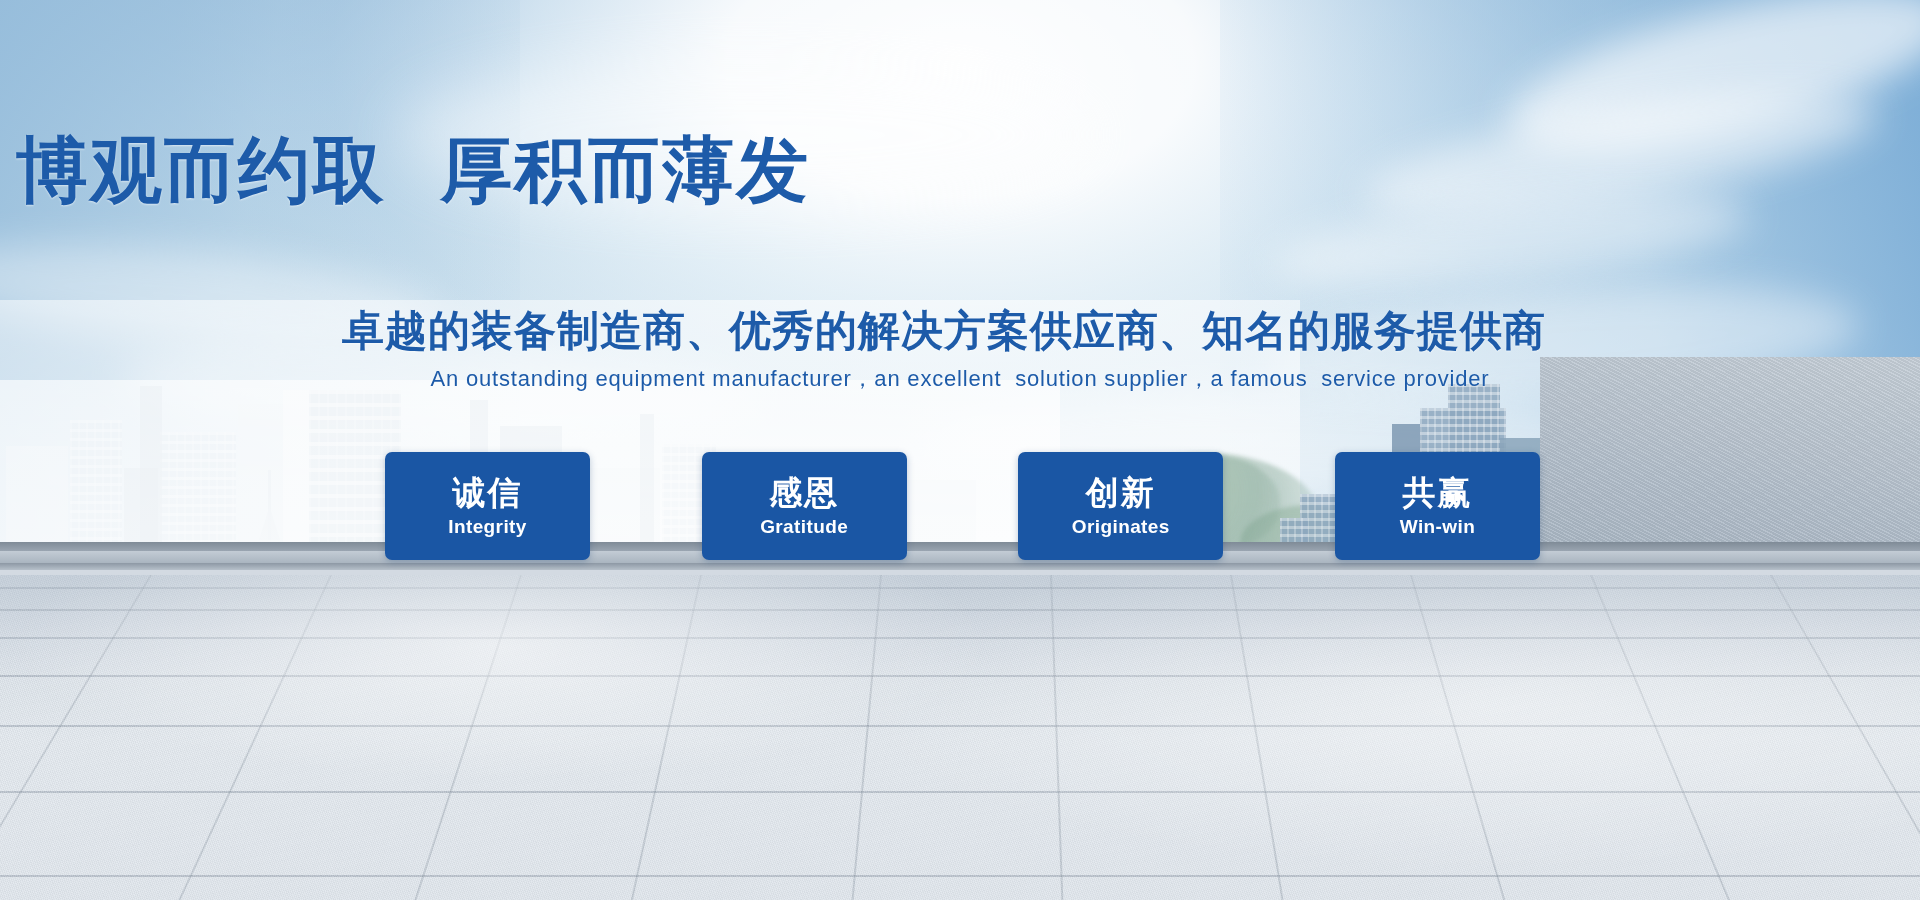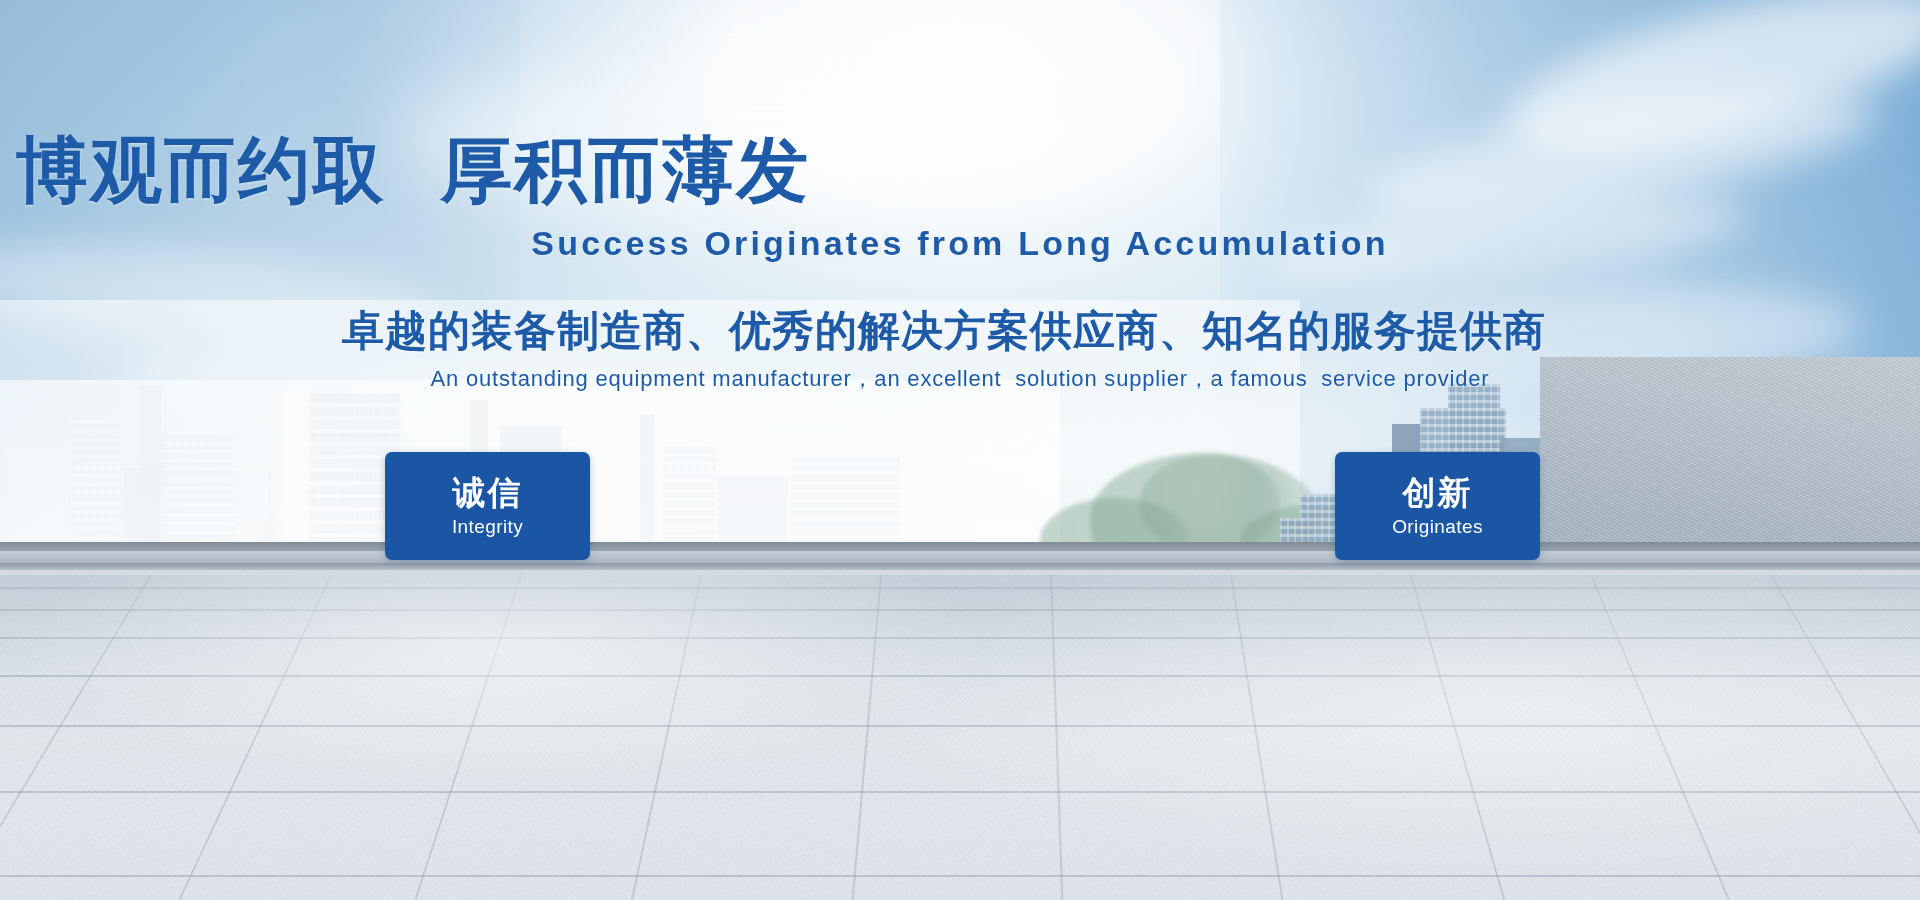--- a/index.html
+++ b/index.html
@@ -215,21 +215,21 @@
     align-items:center;justify-content:center;
     color:#ffffff;
     cursor:pointer;
   }
   .card-cn{
     font-family:"DejaVu Sans","Liberation Sans",sans-serif;
     font-size:33px;font-weight:bold;line-height:40px;letter-spacing:2px;
   }
   .card-en{
     font-family:"Liberation Sans","DejaVu Sans",sans-serif;
-    font-size:19px;font-weight:normal;line-height:24px;letter-spacing:.4px;margin-top:2px;
+    font-size:19px;font-weight:bold;line-height:24px;letter-spacing:.4px;margin-top:2px;
   }
 </style>
 </head>
 <body>
 
 <div class="banner">
 
   <div class="sky"></div>
   <div class="sky-left-tint"></div>
   <div class="sky-right-tint"></div>
@@ -314,35 +314,42 @@
       <div class="vline" style="left:1770px; transform:skewX(30deg);"></div>
     </div>
     <div class="grain"></div>
     <div class="sheen"></div>
   </div>
 
   <div class="content">
 
     <div class="headline">博观而约取  厚积而薄发</div>
 
-    <div class="headline-en">Success Originates from Long Accumulation</div>
 
     <div class="subline">卓越的装备制造商、优秀的解决方案供应商、知名的服务提供商</div>
 
     <div class="subline-en">An outstanding equipment manufacturer，an excellent  solution supplier，a famous  service provider</div>
 
     <div class="cards">
 
       <div class="card">
         <span class="card-cn">诚信</span>
         <span class="card-en">Integrity</span>
       </div>
 
+      <div class="card">
+        <span class="card-cn">感恩</span>
+        <span class="card-en">Gratitude</span>
+      </div>
 
       <div class="card">
         <span class="card-cn">创新</span>
         <span class="card-en">Originates</span>
       </div>
 
+      <div class="card">
+        <span class="card-cn">共赢</span>
+        <span class="card-en">Win-win</span>
+      </div>
 
     </div>
   </div>
 </div>
 
 </body></html>

